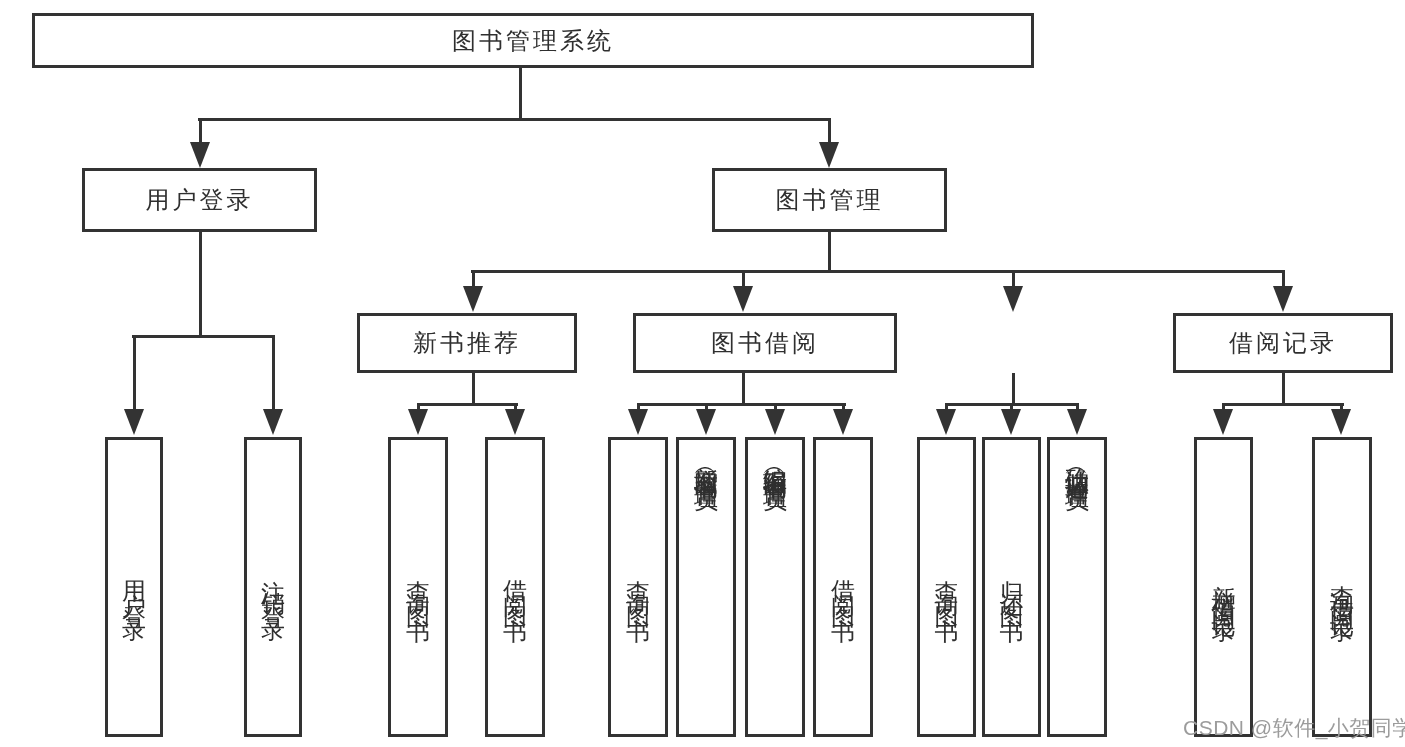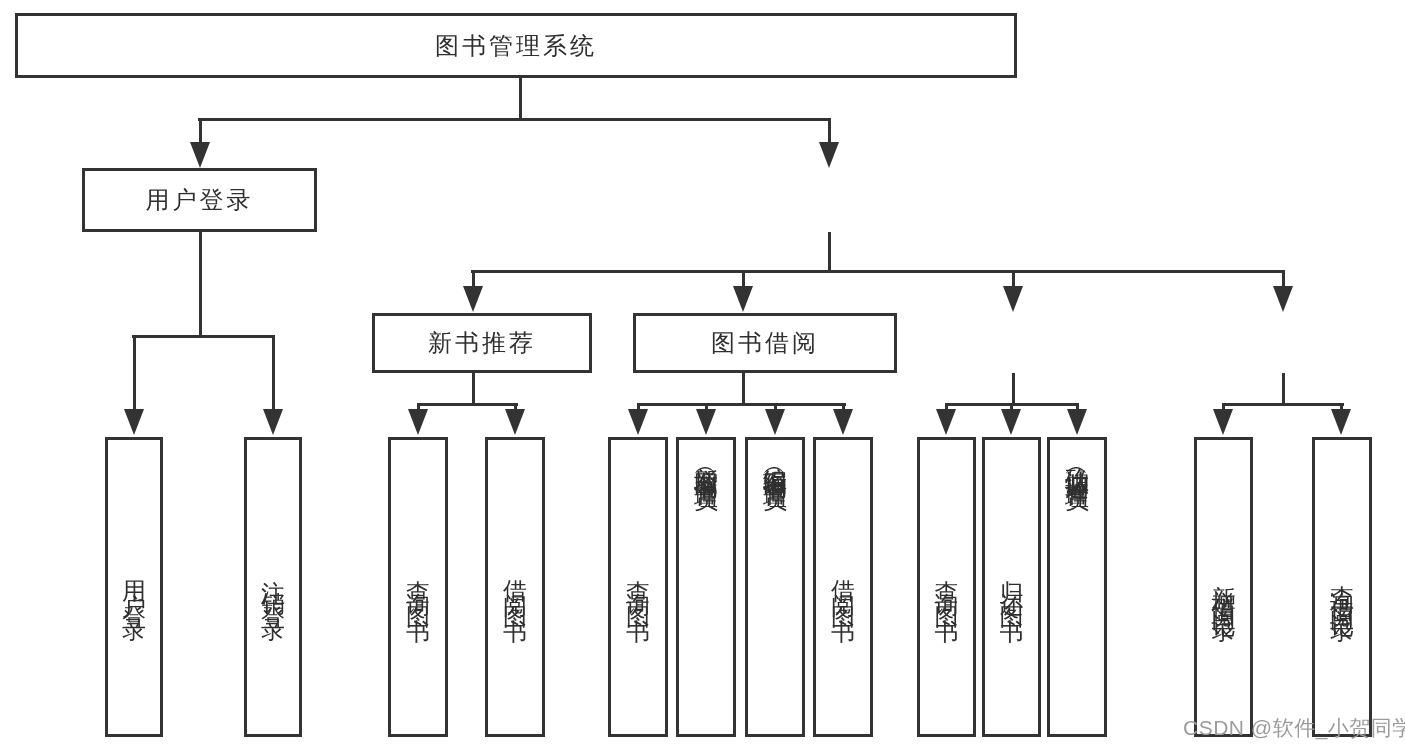--- a/index.html
+++ b/index.html
@@ -113,38 +113,44 @@
   <div class="vline" style="left:1076px;top:403px;height:8px"></div>
   <div class="arrowhead" style="left:1067px;top:409px"></div>
 
   <div class="vline" style="left:1282px;top:373px;height:30px"></div>
   <div class="hline" style="left:1222px;top:403px;width:122px"></div>
   <div class="vline" style="left:1222px;top:403px;height:8px"></div>
   <div class="arrowhead" style="left:1213px;top:409px"></div>
   <div class="vline" style="left:1340px;top:403px;height:8px"></div>
   <div class="arrowhead" style="left:1331px;top:409px"></div>
 
-  <div class="box hbox" style="left:15px;top:13px;width:1002px;height:65px">
+  <div class="box hbox" style="left:32px;top:13px;width:1002px;height:55px">
     <span>图书管理系统</span>
   </div>
 
   <div class="box hbox" style="left:82px;top:168px;width:235px;height:64px">
     <span>用户登录</span>
   </div>
 
-
-  <div class="box hbox" style="left:372px;top:313px;width:220px;height:60px">
+  <div class="box hbox" style="left:712px;top:168px;width:235px;height:64px">
+    <span>图书管理</span>
+  </div>
+
+  <div class="box hbox" style="left:357px;top:313px;width:220px;height:60px">
     <span>新书推荐</span>
   </div>
 
   <div class="box hbox" style="left:633px;top:313px;width:264px;height:60px">
     <span>图书借阅</span>
   </div>
 
 
+  <div class="box hbox" style="left:1173px;top:313px;width:220px;height:60px">
+    <span>借阅记录</span>
+  </div>
 
   <div class="box vbox ls-lg" style="left:105px;top:437px;width:58px;height:300px">
     <span>用户登录</span>
   </div>
 
   <div class="box vbox ls-lg" style="left:244px;top:437px;width:58px;height:300px">
     <span>注销登录</span>
   </div>
 
   <div class="box vbox ls-lg" style="left:388px;top:437px;width:60px;height:300px">

